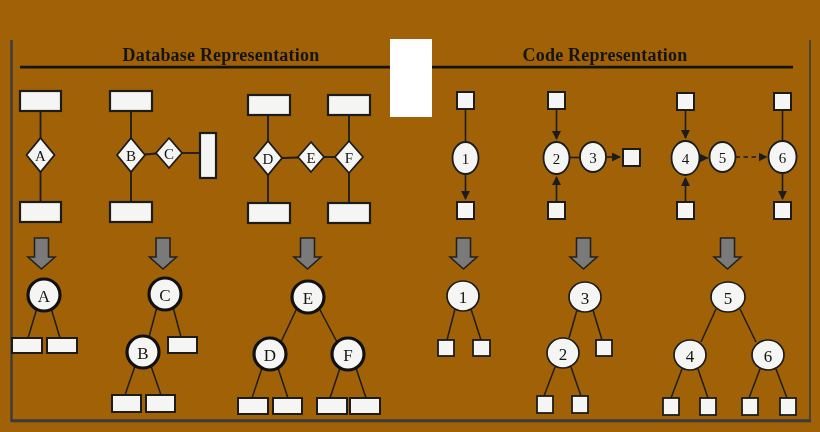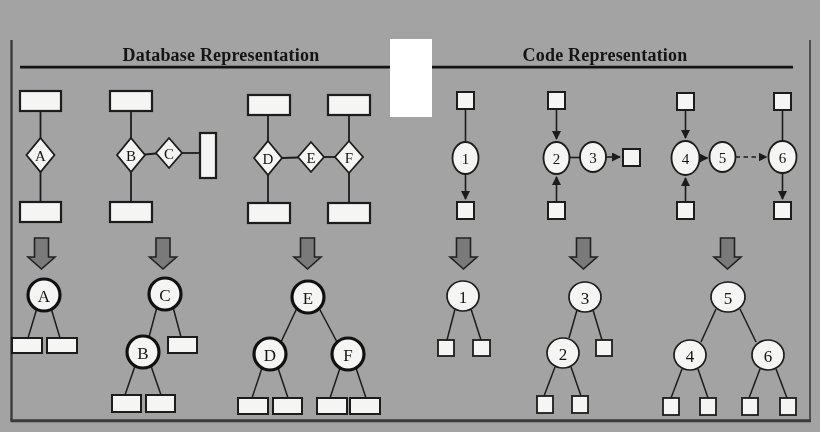--- a/index.html
+++ b/index.html
@@ -1,19 +1,19 @@
 <!DOCTYPE html>
 <html><head>
 <meta charset="utf-8">
 <style>
   html,body{margin:0;padding:0;background:#ffffff;}
   .stage{
     position:relative;
     width:820px;height:432px;
-    background:#a3a3a3;
+    background:#a16207;
     font-family:"Liberation Serif","DejaVu Serif",serif;
     overflow:hidden;
   }
   svg{display:block;}
   .fig-title{
     font-family:"Liberation Serif","DejaVu Serif",serif;
     font-size:18px;
     font-weight:bold;
     fill:#141414;
     letter-spacing:0.2px;

